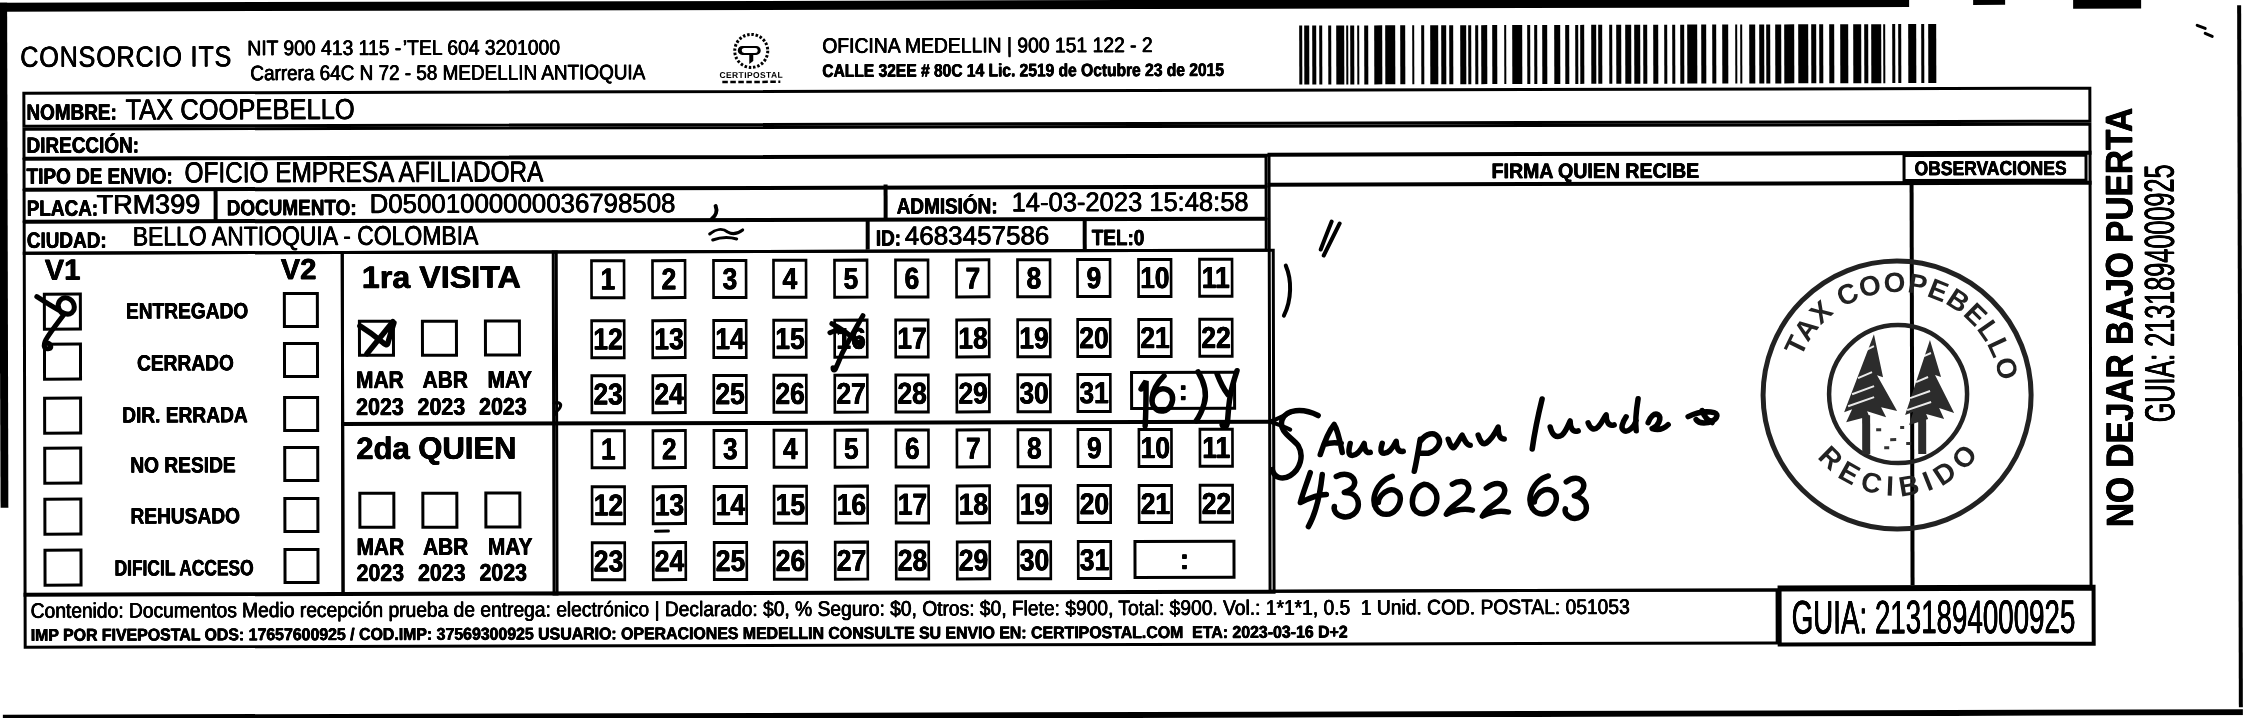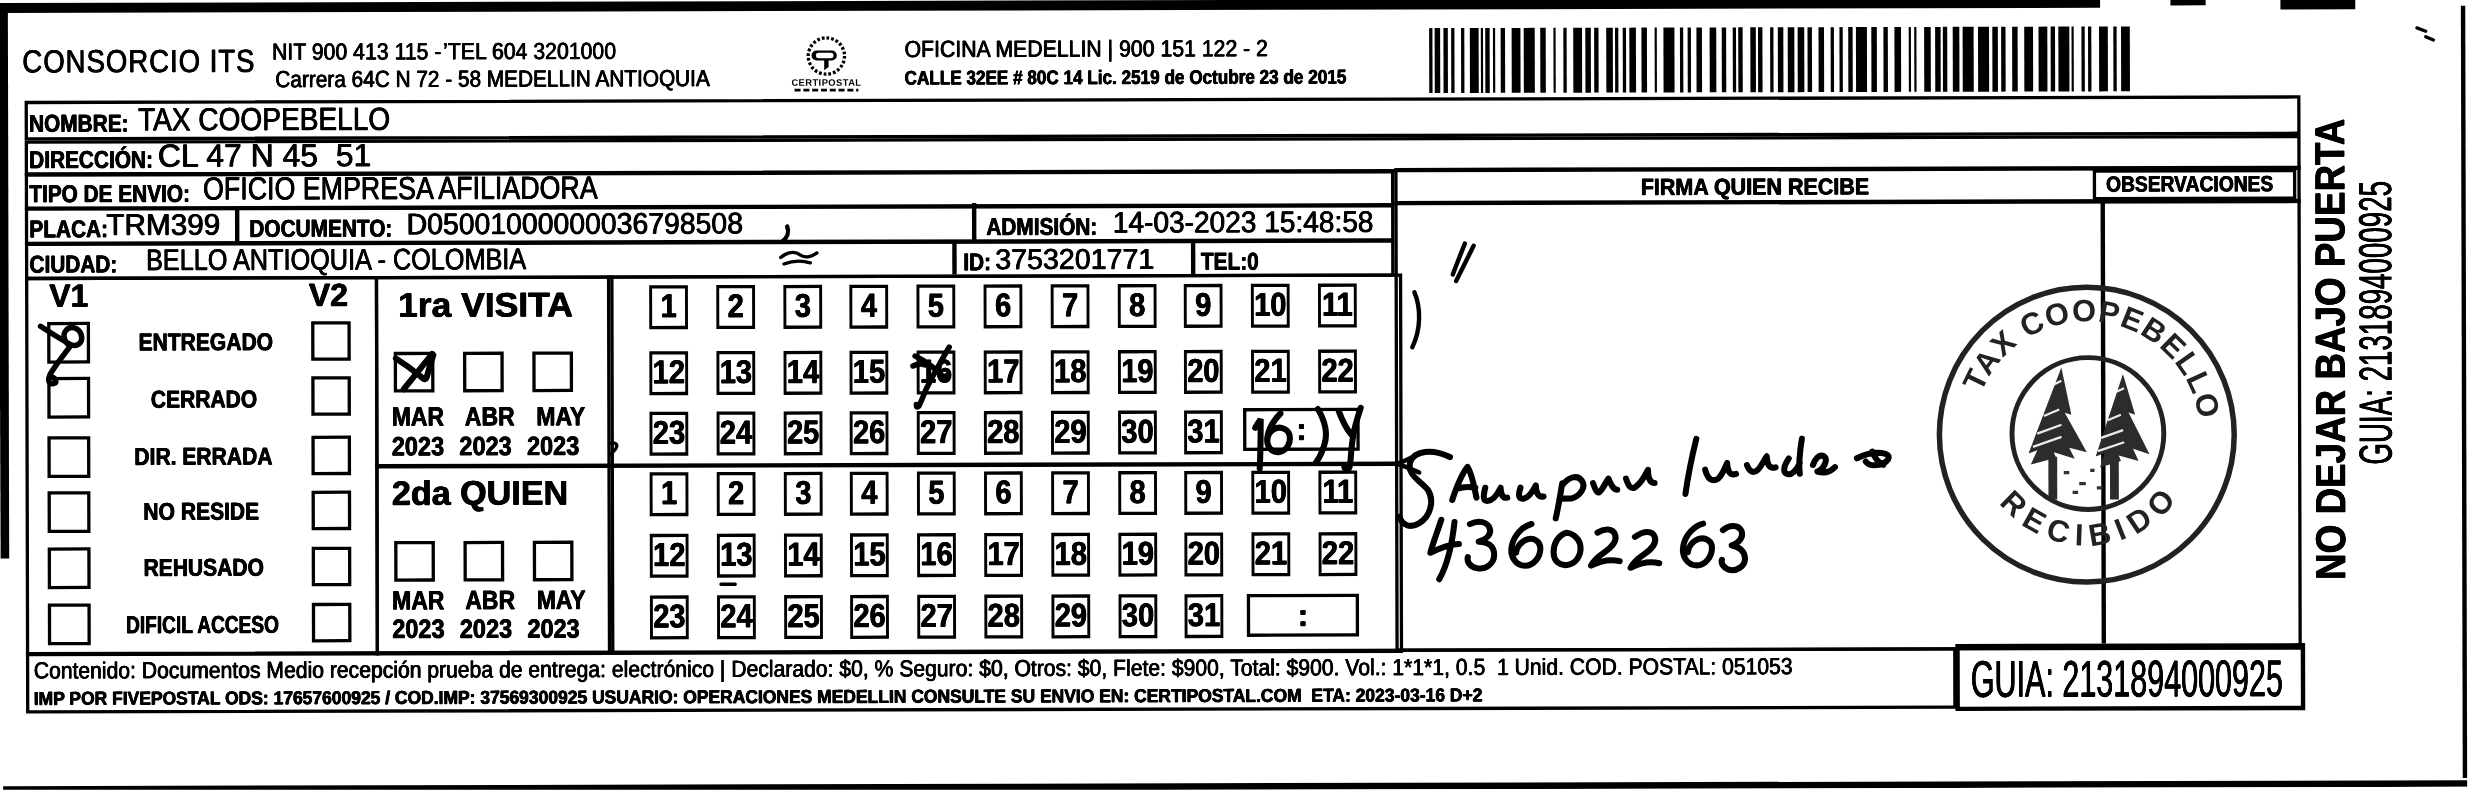--- a/index.html
+++ b/index.html
@@ -37,21 +37,20 @@
 <div class="abs" style="left:23px;top:89px;width:2063px;height:30px;border:3px solid #000;"></div>
 
 <div class="abs" style="left:27px;top:97px;font-size:22px;font-weight:bold;white-space:nowrap;transform:scaleX(0.86);transform-origin:0 0;">NOMBRE:</div>
 
 <div class="abs" style="left:126px;top:91px;font-size:29px;white-space:nowrap;transform:scaleX(0.88);transform-origin:0 0;">TAX COOPEBELLO</div>
 
 <div class="abs" style="left:23px;top:125px;width:2063px;height:26px;border:3px solid #000;"></div>
 
 <div class="abs" style="left:27px;top:130px;font-size:22px;font-weight:bold;white-space:nowrap;transform:scaleX(0.86);transform-origin:0 0;">DIRECCIÓN:</div>
 
-<div class="abs" style="left:144px;top:124px;font-size:29px;white-space:nowrap;">CL 47 N 45&nbsp; 51</div>
 
 <div class="abs" style="left:23px;top:155px;width:1239px;height:27px;border:3px solid #000;"></div>
 
 <div class="abs" style="left:27px;top:161px;font-size:22px;font-weight:bold;white-space:nowrap;transform:scaleX(0.86);transform-origin:0 0;">TIPO DE ENVIO:</div>
 
 <div class="abs" style="left:185px;top:154px;font-size:29px;white-space:nowrap;transform:scaleX(0.84);transform-origin:0 0;">OFICIO EMPRESA AFILIADORA</div>
 
 <div class="abs" style="left:23px;top:186px;width:1239px;height:28px;border:3px solid #000;"></div>
 
 <div class="abs" style="left:214px;top:186px;width:4px;height:32px;background:#000;"></div>
@@ -75,21 +74,21 @@
 <div class="abs" style="left:866px;top:218px;width:4px;height:31px;background:#000;"></div>
 
 <div class="abs" style="left:1083px;top:218px;width:4px;height:31px;background:#000;"></div>
 
 <div class="abs" style="left:27px;top:225px;font-size:22px;font-weight:bold;white-space:nowrap;transform:scaleX(0.86);transform-origin:0 0;">CIUDAD:</div>
 
 <div class="abs" style="left:133px;top:219px;font-size:27px;white-space:nowrap;transform:scaleX(0.85);transform-origin:0 0;">BELLO ANTIOQUIA - COLOMBIA</div>
 
 <div class="abs" style="left:876px;top:225px;font-size:22px;font-weight:bold;white-space:nowrap;transform:scaleX(0.86);transform-origin:0 0;">ID:</div>
 
-<div class="abs" style="left:905px;top:220px;font-size:26px;white-space:nowrap;">3753201771</div>
+<div class="abs" style="left:905px;top:220px;font-size:26px;white-space:nowrap;">4683457586</div>
 
 <div class="abs" style="left:1092px;top:225px;font-size:22px;font-weight:bold;white-space:nowrap;transform:scaleX(0.86);transform-origin:0 0;">TEL:0</div>
 
 <div class="abs" style="left:23px;top:249px;width:315px;height:339px;border:3px solid #000;"></div>
 
 <div class="abs" style="left:45px;top:251px;font-size:29px;font-weight:bold;white-space:nowrap;">V1</div>
 
 <div class="abs" style="left:281px;top:251px;font-size:29px;font-weight:bold;white-space:nowrap;">V2</div>
 
 <div class="abs" style="left:43px;top:290px;width:33px;height:32px;border:3px solid #000;"></div>

